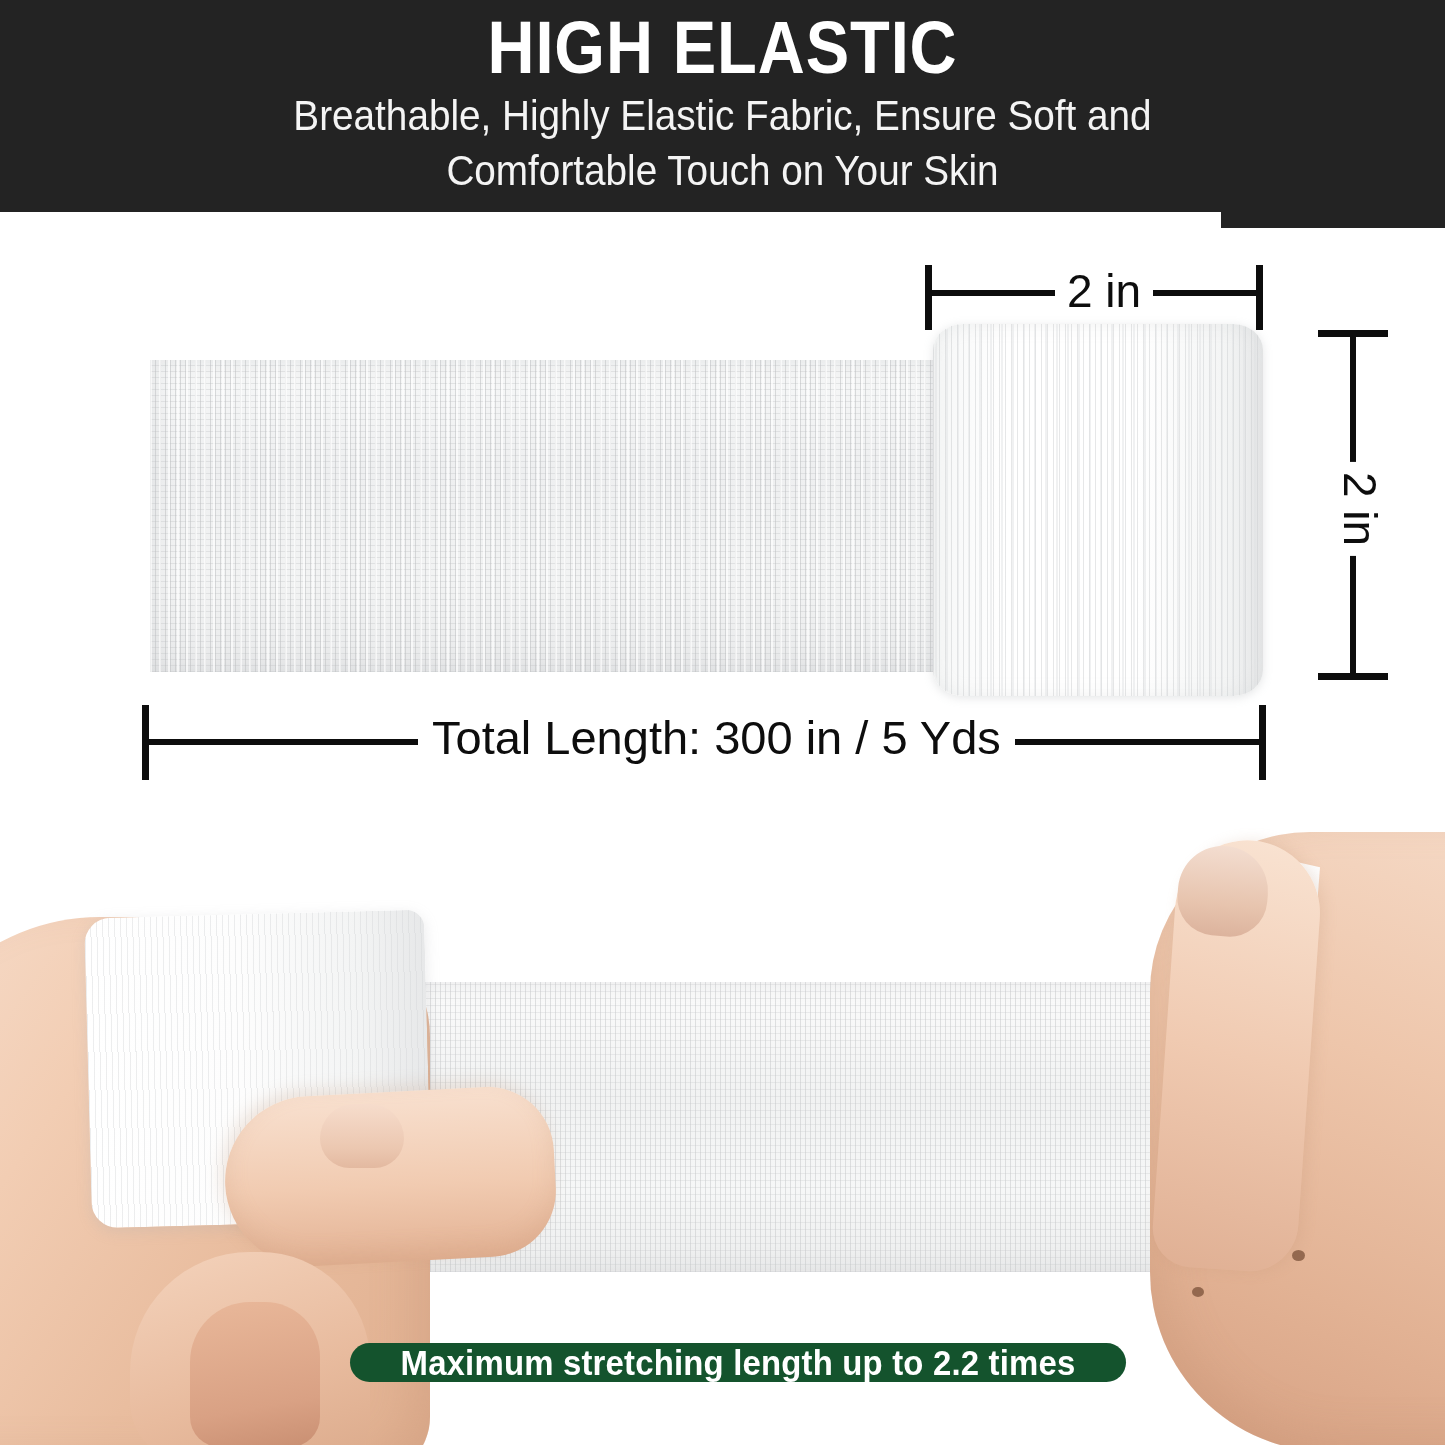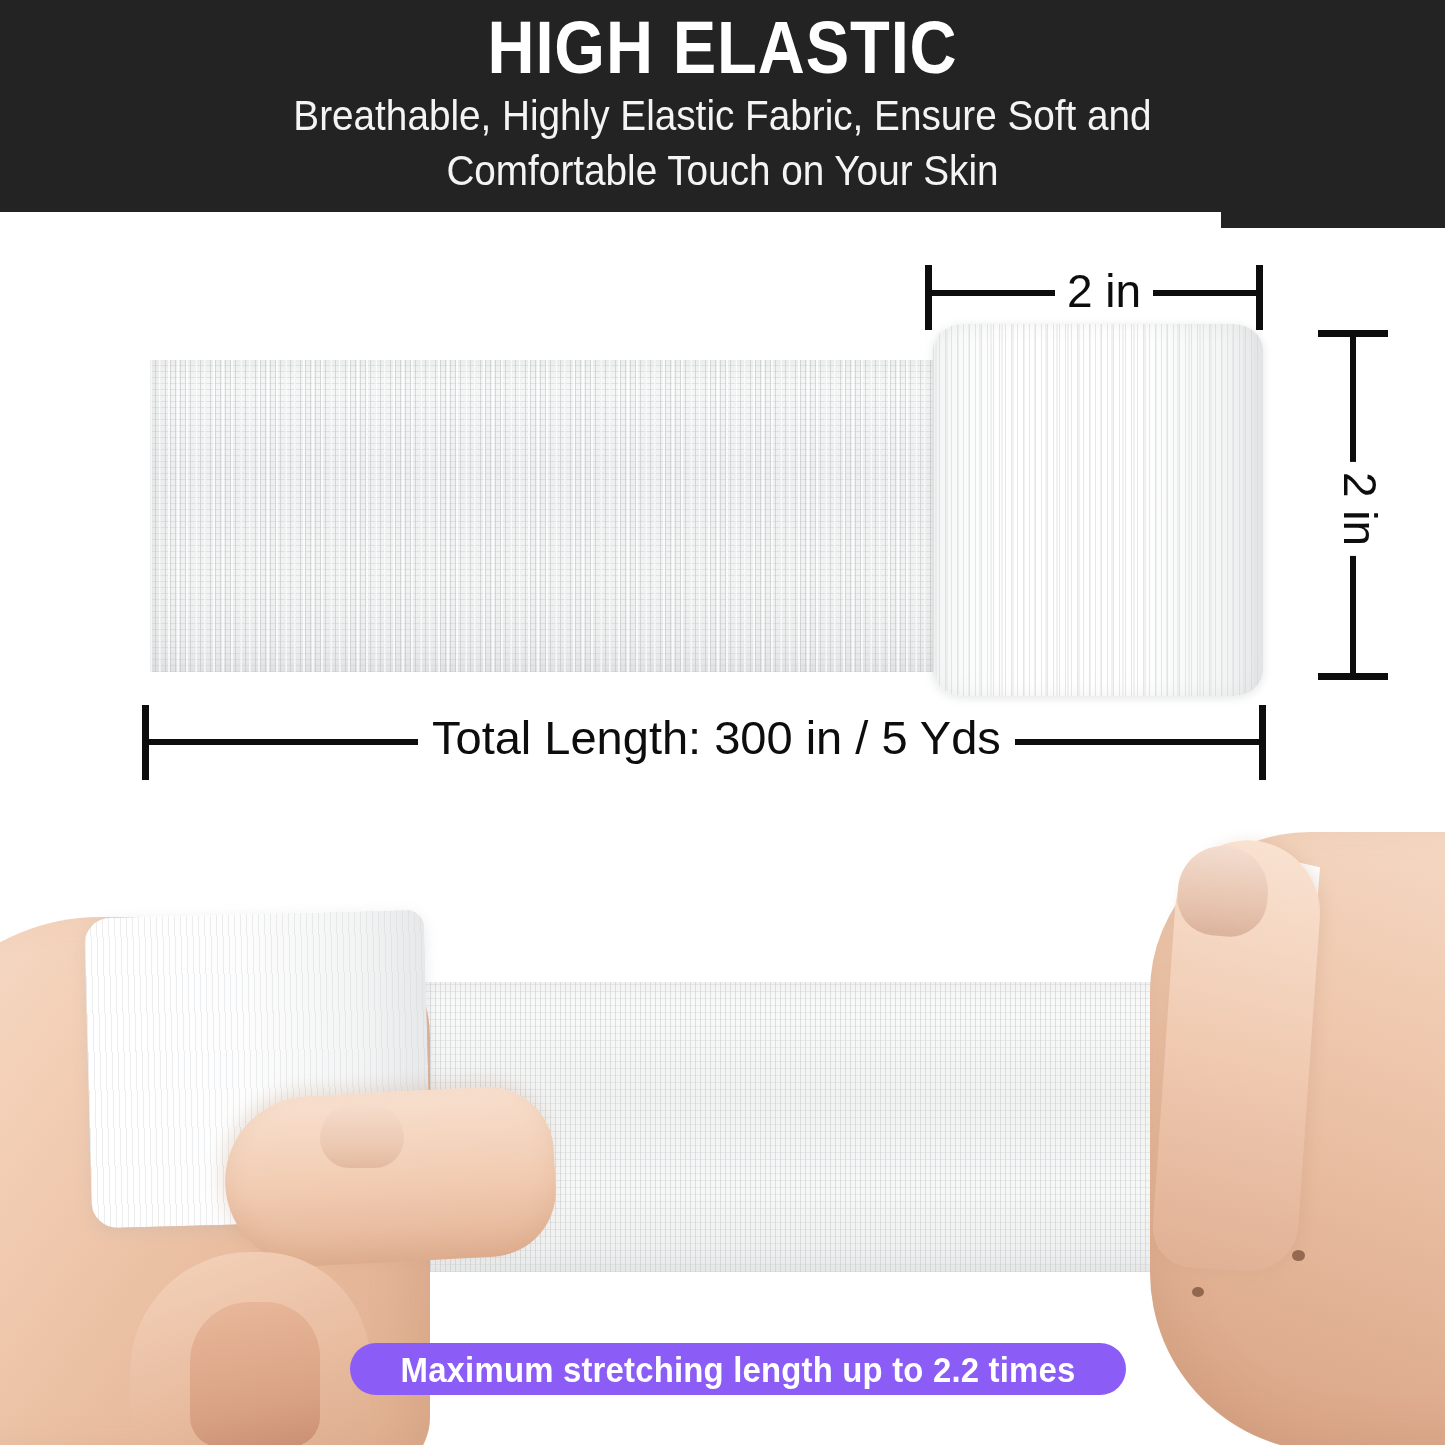--- a/index.html
+++ b/index.html
@@ -317,23 +317,23 @@
     background: #7a5038;
     opacity: 0.75;
   }
 
   
   .pill {
     position: absolute;
     left: 350px;
     top: 521px;
     width: 776px;
-    height: 52px;
+    height: 39px;
     border-radius: 26px;
-    background: #8b5cf6;
+    background: #14532d;
     display: flex;
     align-items: center;
     justify-content: center;
   }
   .pill-text {
     color: #ffffff;
     font-family: "Liberation Sans", sans-serif;
     font-weight: bold;
     font-size: 35px;
     line-height: 35px;

